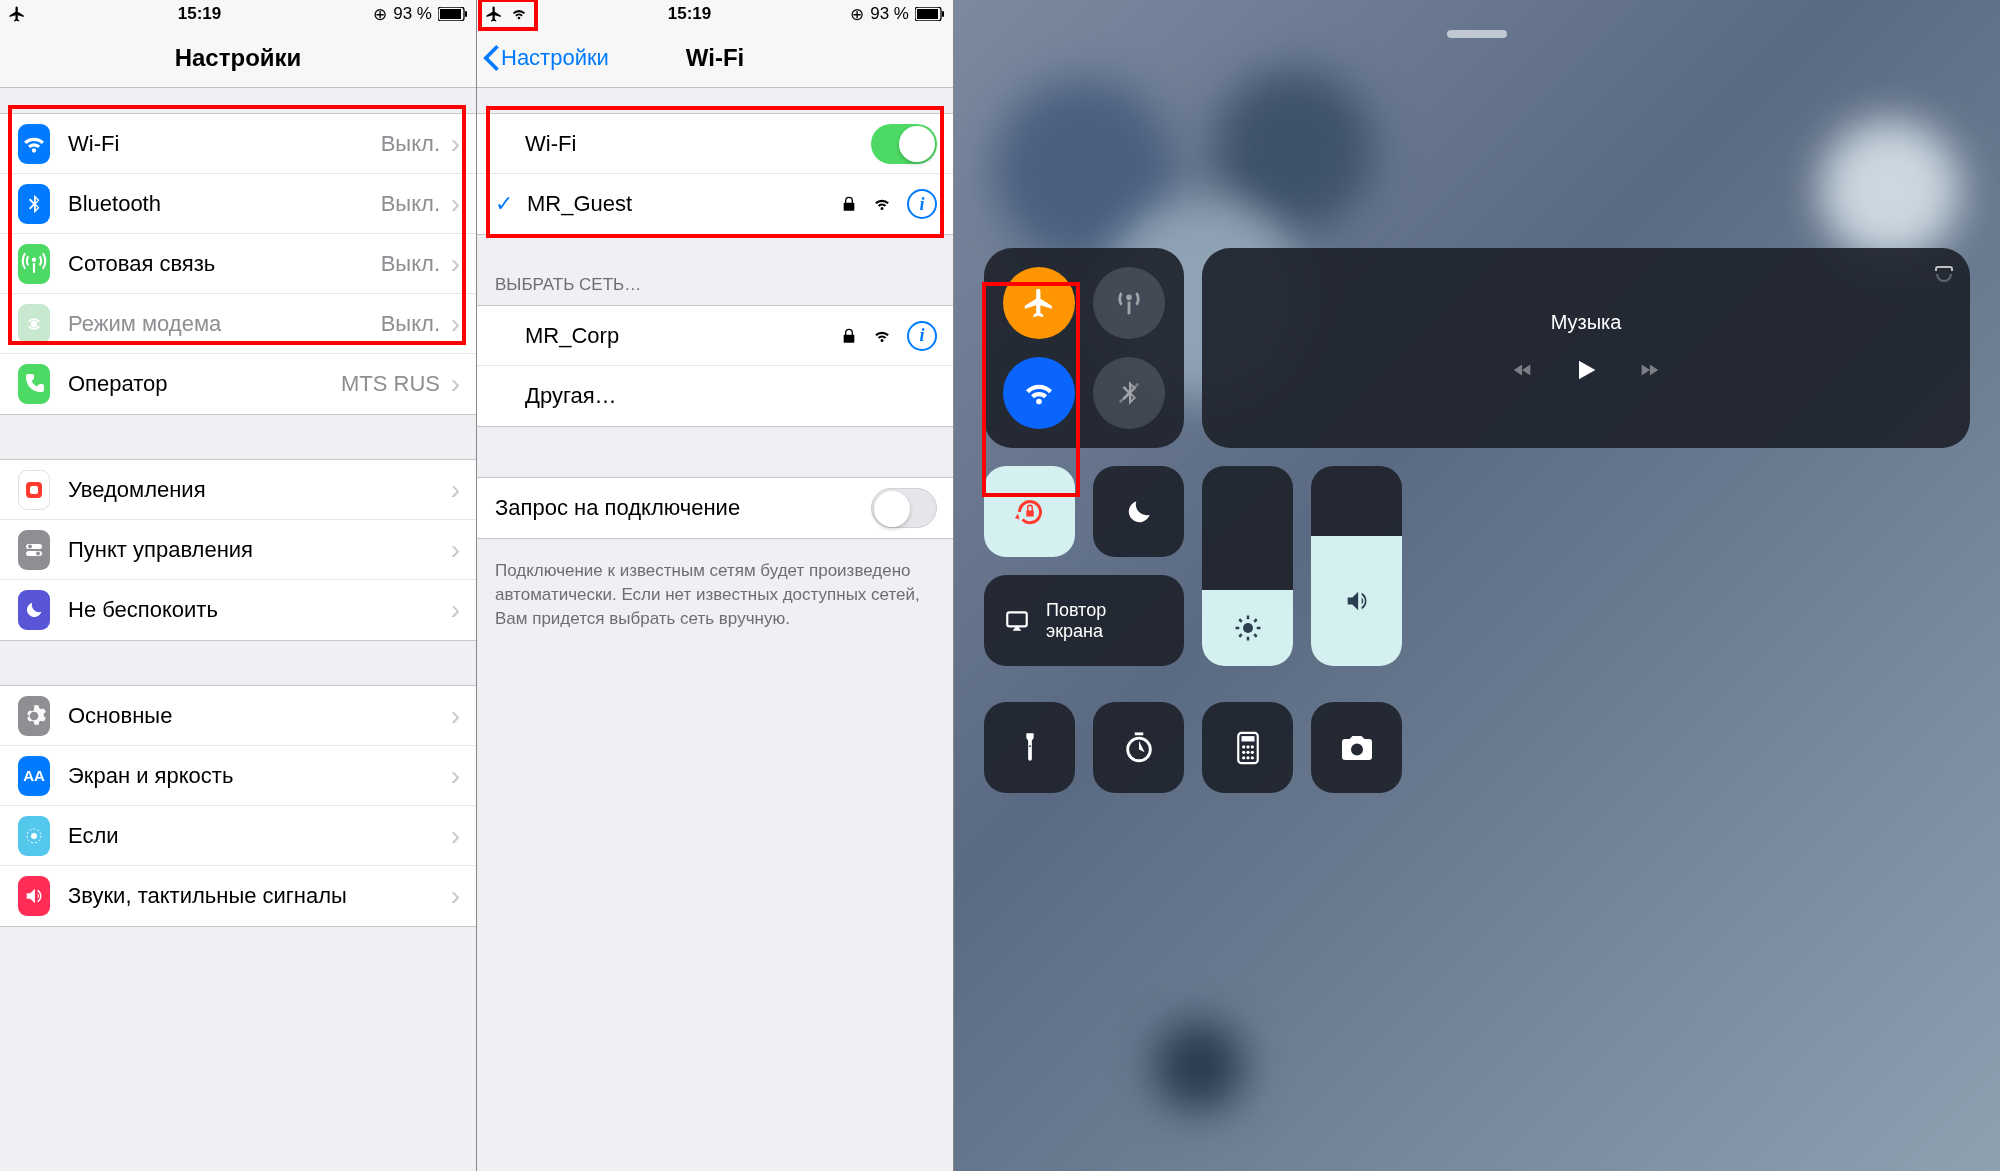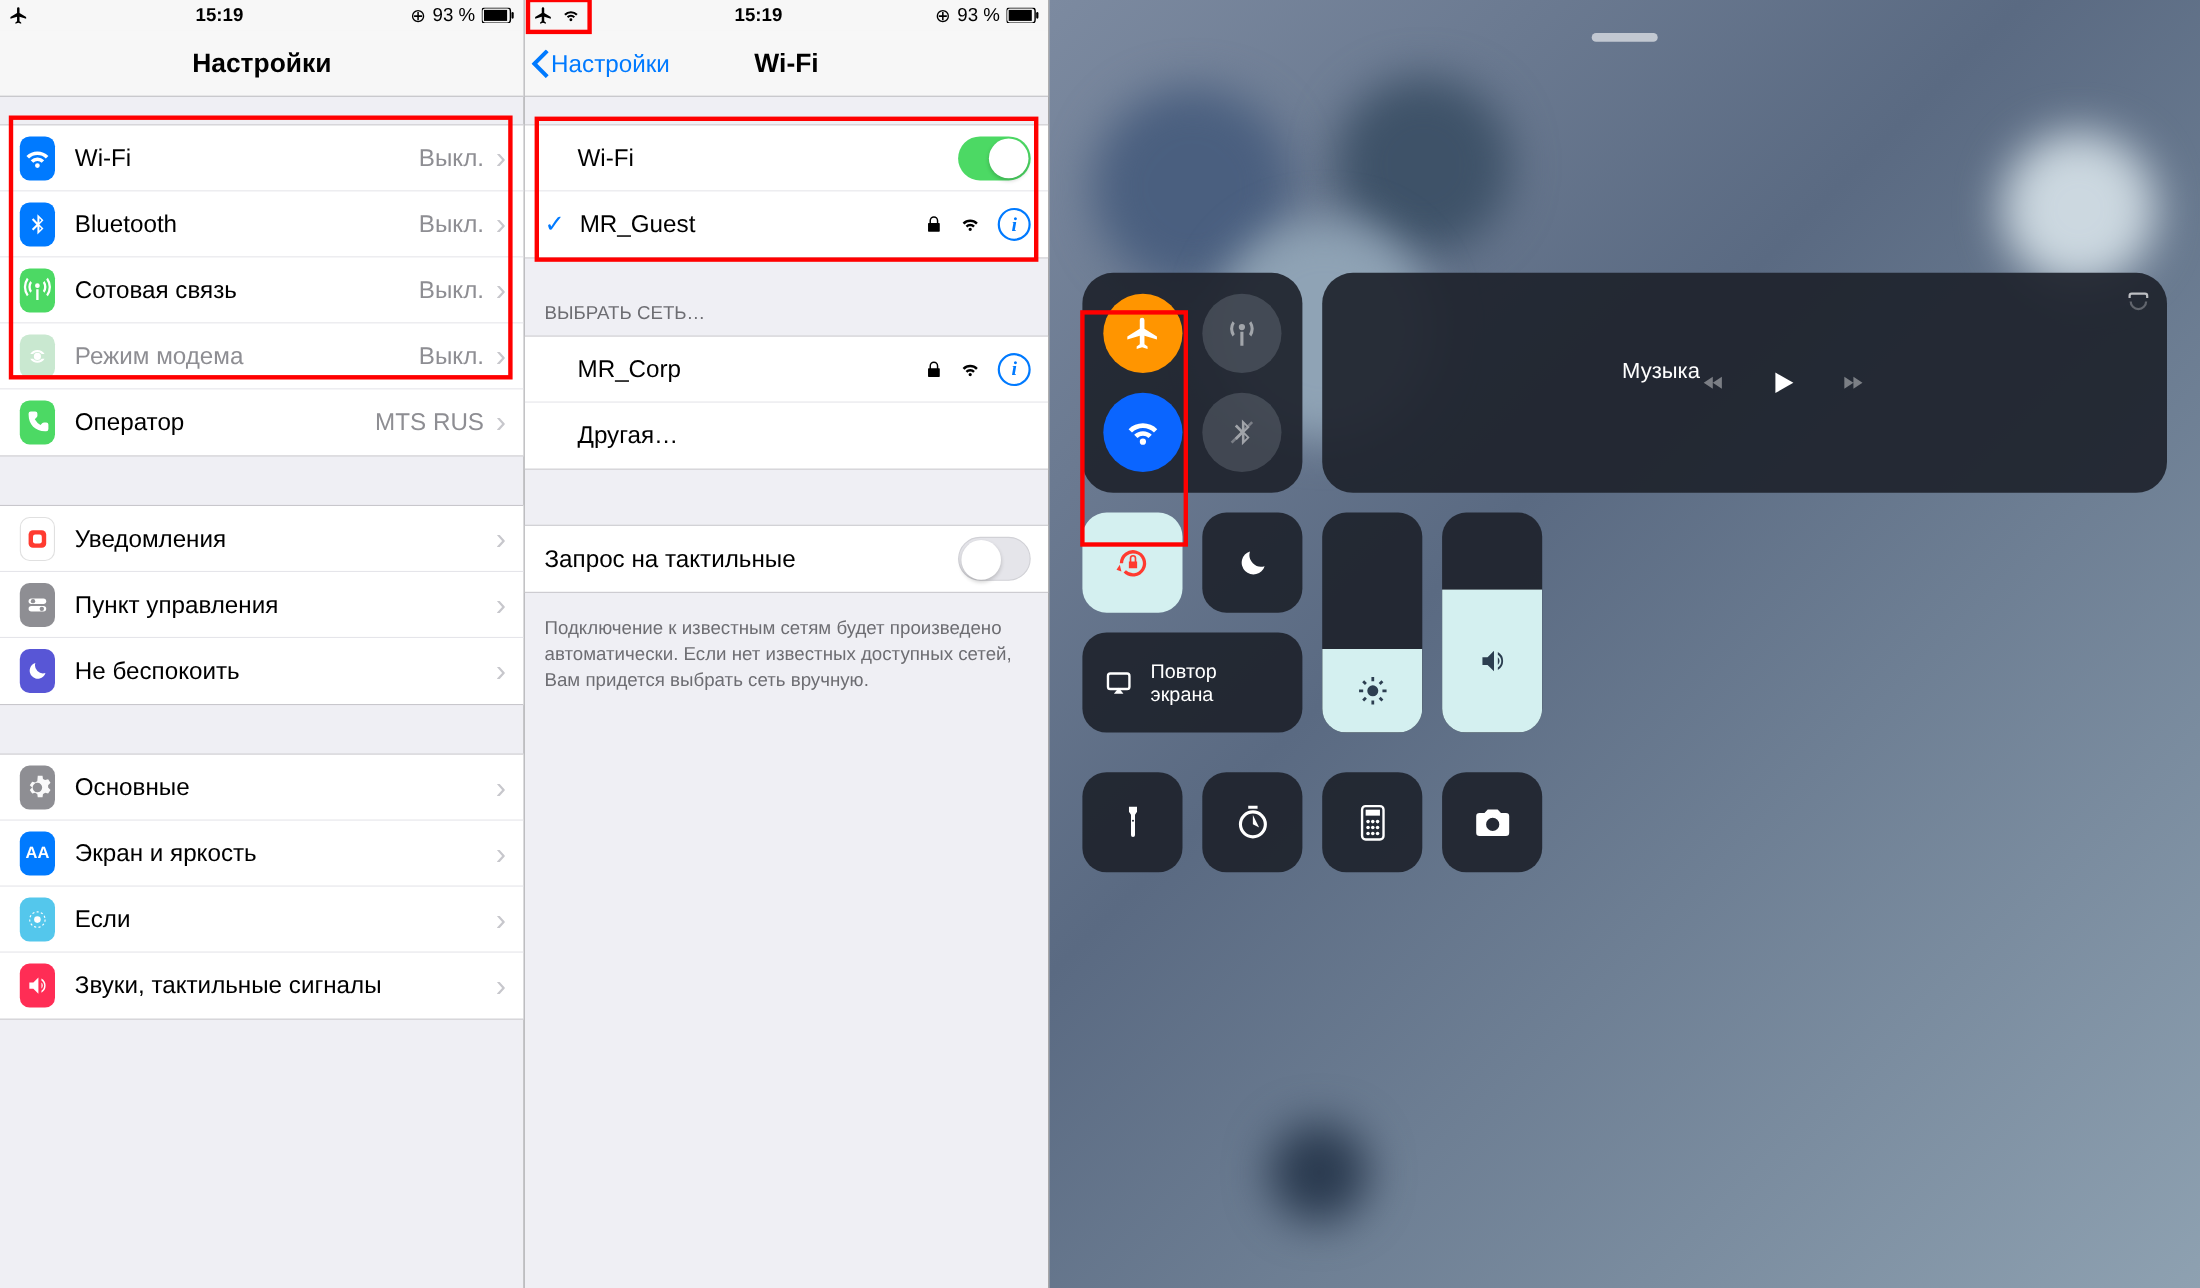--- a/index.html
+++ b/index.html
@@ -35,21 +35,21 @@
   .net-icons { margin-left: auto; display: flex; align-items: center; gap: 14px; }
   .info-btn { width: 30px; height: 30px; border: 2px solid #007AFF; border-radius: 50%; color: #007AFF; font-size: 18px; display: flex; align-items: center; justify-content: center; font-weight: 600; font-style: italic; font-family: Georgia, serif; }
   .redbox { border: 4px solid #ff0000; position: absolute; pointer-events: none; }
   
   .cc { position: absolute; inset: 0; padding: 30px 30px 40px 30px; display: flex; flex-direction: column; }
   .grabber { width: 60px; height: 8px; background: rgba(255,255,255,.6); border-radius: 4px; margin: 0 auto 200px auto; }
   .cc-content { padding-top: 10px; }
   .cc-row1 { display: flex; gap: 18px; margin-bottom: 18px; }
   .cc-conn { width: 200px; height: 200px; background: rgba(30,35,45,.92); border-radius: 28px; display: grid; grid-template-columns: 1fr 1fr; grid-template-rows: 1fr 1fr; place-items: center; padding: 14px; gap: 8px; }
   .cc-circle { width: 72px; height: 72px; border-radius: 50%; display: flex; align-items: center; justify-content: center; }
-  .cc-music { flex: 1; background: rgba(30,35,45,.92); border-radius: 28px; display: flex; flex-direction: row; align-items: center; justify-content: center; color: #fff; position: relative; }
+  .cc-music { flex: 1; background: rgba(30,35,45,.92); border-radius: 28px; display: flex; flex-direction: column; align-items: center; justify-content: center; color: #fff; position: relative; }
   .music-label { font-size: 20px; margin-bottom: 20px; }
   .music-ctl { display: flex; gap: 36px; align-items: center; }
   .cc-small { width: 91px; height: 91px; border-radius: 22px; display: flex; align-items: center; justify-content: center; }
   .cc-tall { width: 91px; height: 200px; border-radius: 22px; display: flex; flex-direction: column; overflow: hidden; }
   .cc-mirror { width: 200px; height: 91px; background: rgba(30,35,45,.92); border-radius: 22px; display: flex; align-items: center; gap: 14px; padding: 0 18px; color: #fff; font-size: 18px; margin-bottom: 18px; }
   .cc-row3 { display: flex; gap: 18px; }
   .dark-tile { background: rgba(30,35,45,.92); }
   .light-tile { background: #d4f0f0; }
   .watermark { position: absolute; right: 0; bottom: 0; background: #fff; border-top-left-radius: 18px; padding: 6px 14px; font-size: 28px; font-weight: 700; font-style: italic; color: #1869b4; display: flex; align-items: center; gap: 2px; }
   .cc-blur-dot { position: absolute; border-radius: 50%; filter: blur(20px); }
@@ -300,21 +300,21 @@
         <div class="info-btn">i</div>
       </div>
     </div>
     <div class="row">
       <span class="label" style="margin-left:30px">Другая…</span>
     </div>
   </div>
 
   <div class="group" style="margin-bottom:10px">
     <div class="row">
-      <span class="label">Запрос на тактильные</span>
+      <span class="label">Запрос на подключение</span>
       <div class="toggle off">
             <div class="knob"></div>
           </div>
     </div>
   </div>
   <div class="footer-text">Подключение к известным сетям будет произведено автоматически. Если нет известных доступных сетей, Вам придется выбрать сеть вручную.</div>
 
   <div class="redbox" style="left:1px;top:-2px;width:60px;height:33px;"></div>
   <div class="redbox" style="left:9px;top:106px;width:458px;height:132px;"></div>
 </div>

